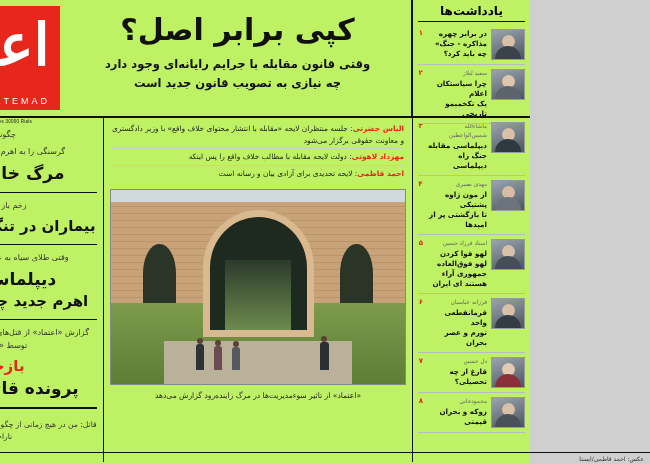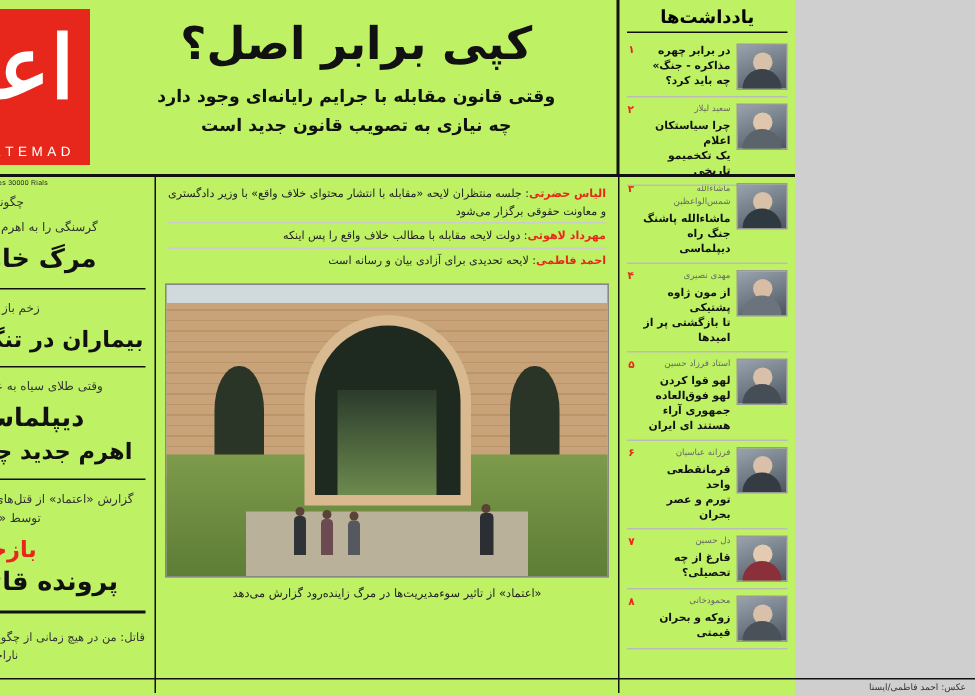--- a/index.html
+++ b/index.html
@@ -395,21 +395,21 @@
   </div>
 
   <div class="body-grid">
 
     <div class="col-right">
 
       <div class="note-item">
         <div class="avatar a3"></div>
         <div class="note-text">
           <div class="note-author">ماشاءالله شمس‌الواعظین</div>
-          <div class="note-line">ماشاءالله پاشنگ</div>
+          <div class="note-line">دیپلماسی مقابله</div>
           <div class="note-line">جنگ راه دیپلماسی</div>
         </div>
         <div class="note-num">۳</div>
       </div>
 
       <div class="note-item">
         <div class="avatar a4"></div>
         <div class="note-text">
           <div class="note-author">مهدی نصیری</div>
           <div class="note-line">از مون ژاوه پشتیکی</div>

